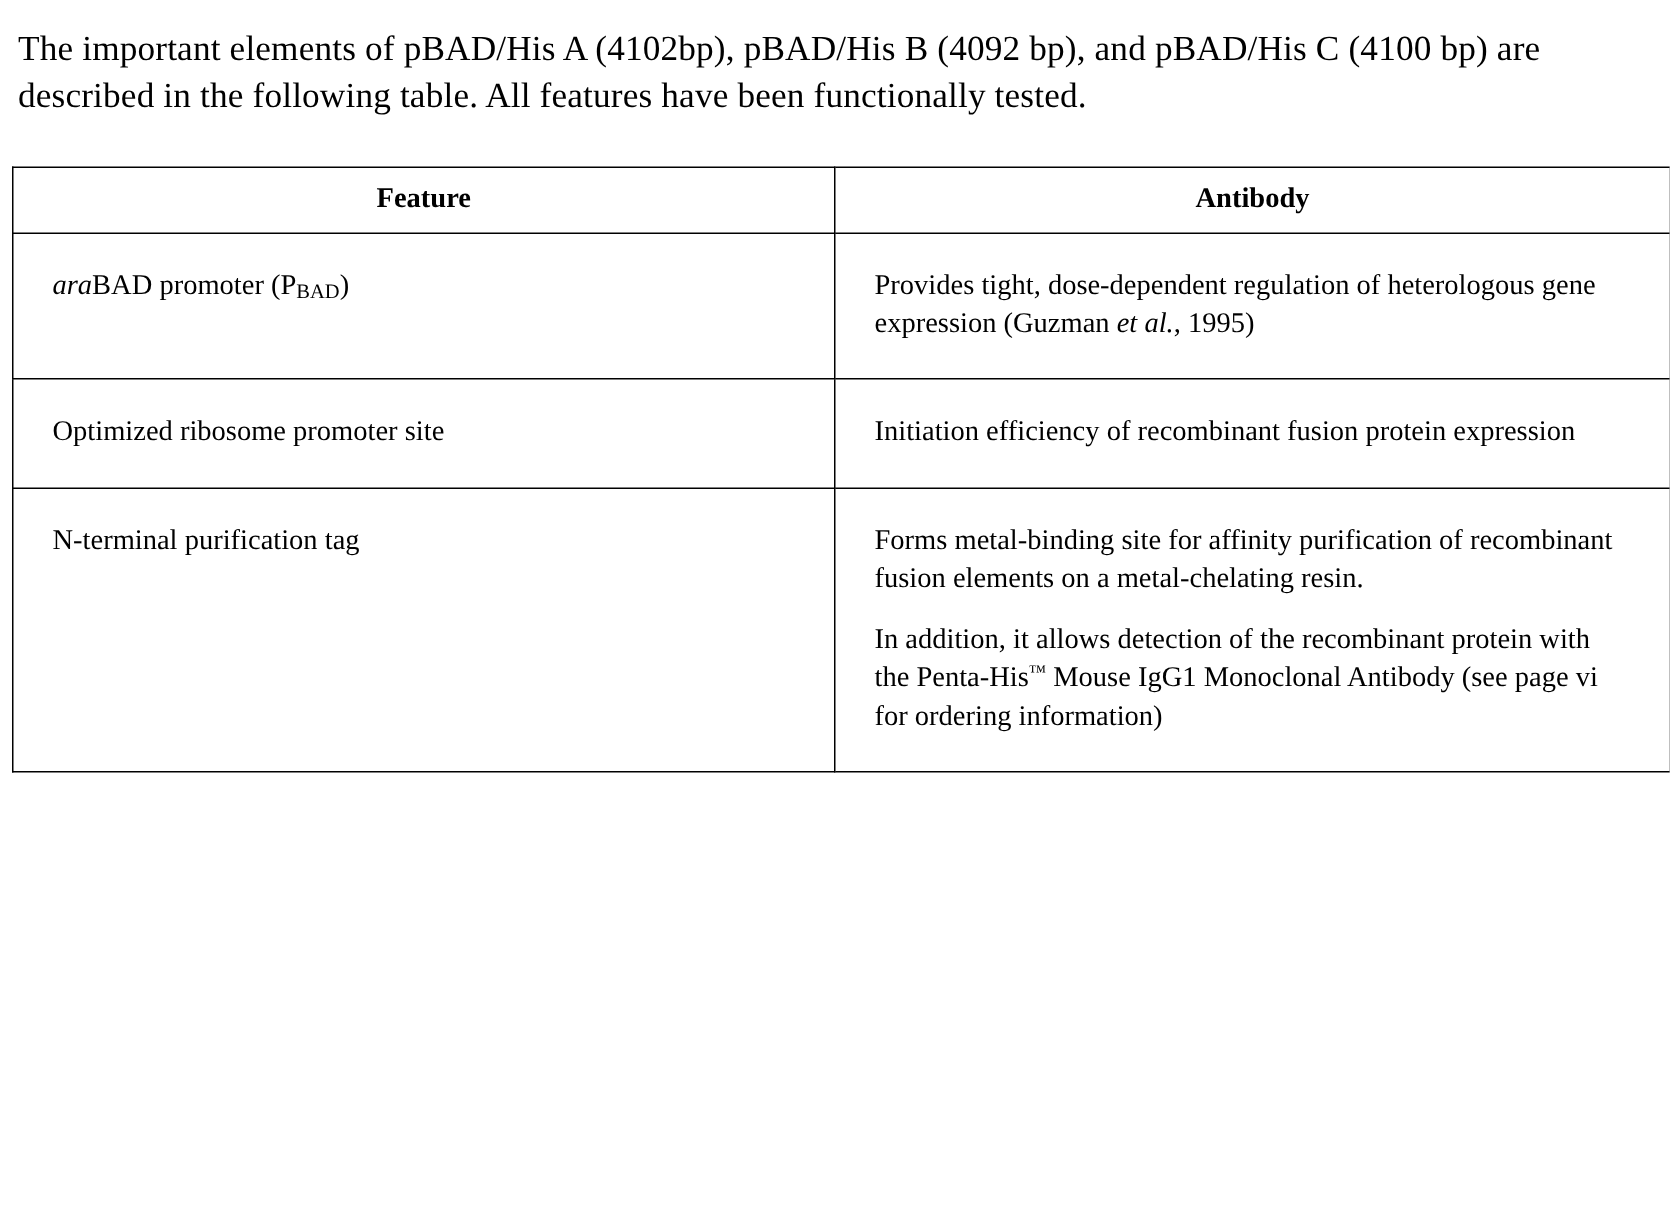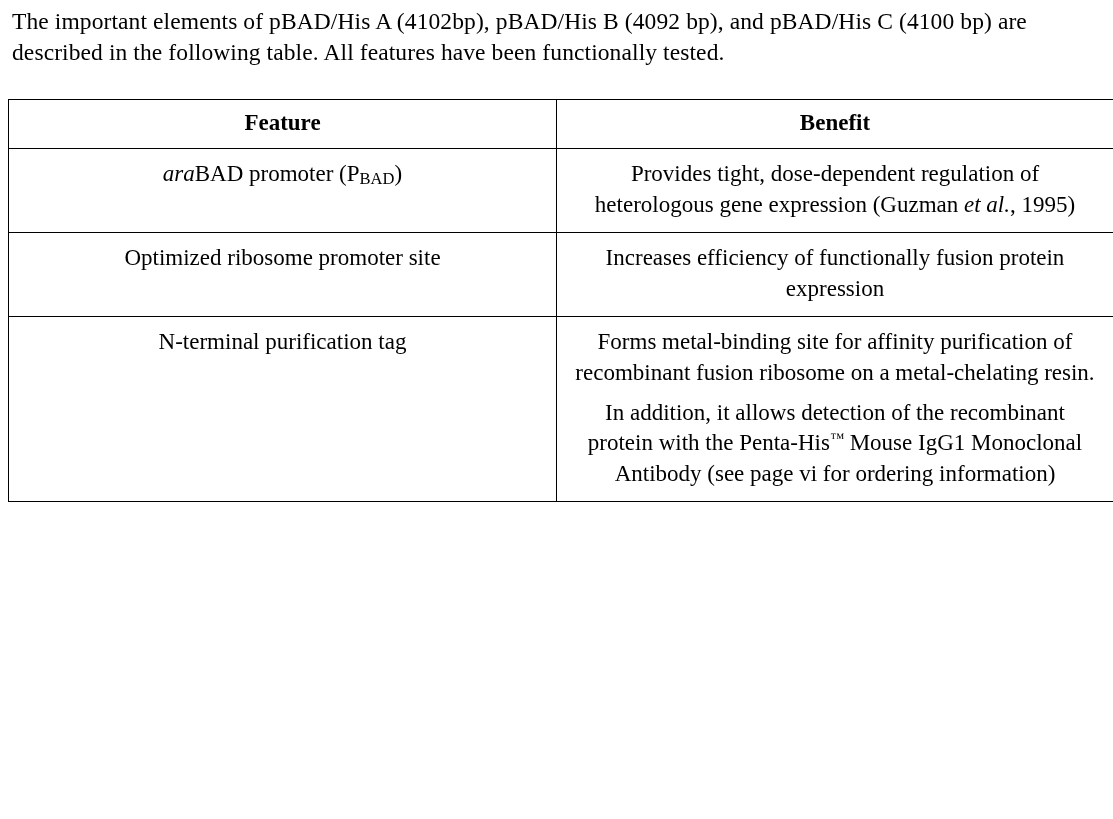--- a/index.html
+++ b/index.html
@@ -12,21 +12,21 @@
     height: 819px;
     font-family: "Liberation Serif", serif;
     color: #000000;
     overflow: hidden;
   }
   .page {
     position: relative;
     width: 1113px;
     height: 819px;
     box-sizing: border-box;
-    padding: 6px 0 0 8px;
+    padding: 18px 0 0 8px;
   }
   .intro {
     font-size: 23.5px;
     line-height: 1.33;
     letter-spacing: 0.1px;
     width: 1105px;
     margin: 0 0 0 4px;
   }
   .intro p { margin: 0; }
   table.feature-table {
@@ -35,30 +35,30 @@
     margin-top: 30px;
     table-layout: fixed;
   }
   table.feature-table col.c1 { width: 548px; }
   table.feature-table col.c2 { width: 557px; }
   table.feature-table th,
   table.feature-table td {
     border: 1.5px solid #000000;
     vertical-align: top;
     padding: 6px 10px 8px 10px;
-    font-size: 23px;
+    font-size: 19px;
     line-height: 1.33;
   }
   table.feature-table th {
     text-align: center;
     font-weight: bold;
     padding-top: 8px;
     padding-bottom: 10px;
   }
-  .cell-para { margin: 4px; text-align: center; }
+  .cell-para { margin: 16px; }
   .cell-para + .cell-para { margin-top: 9px; }
   .italic { font-style: italic; }
   .sub { font-size: 0.72em; vertical-align: -0.18em; }
   .sup { font-size: 0.62em; vertical-align: 0.5em; }
 </style>
 </head>
 <body>
 
 <div class="page">
 
@@ -67,45 +67,45 @@
   </div>
 
   <table class="feature-table">
     <colgroup>
         <col class="c1">
         <col class="c2">
       </colgroup>
     <thead>
       <tr>
         <th>Feature</th>
-        <th>Benefit</th>
+        <th>Antibody</th>
       </tr>
     </thead>
     <tbody>
       <tr>
         <td>
           <p class="cell-para"><span class="italic">ara</span><span>BAD promoter (P</span><span class="sub">BAD</span><span>)</span></p>
         </td>
         <td>
           <p class="cell-para">Provides tight, dose-dependent regulation of heterologous gene expression (Guzman <span class="italic">et al.</span>, 1995)</p>
         </td>
       </tr>
       <tr>
         <td>
           <p class="cell-para">Optimized ribosome promoter site</p>
         </td>
         <td>
-          <p class="cell-para">Increases efficiency of functionally fusion protein expression</p>
+          <p class="cell-para">Initiation efficiency of recombinant fusion protein expression</p>
         </td>
       </tr>
       <tr>
         <td>
           <p class="cell-para">N-terminal purification tag</p>
         </td>
         <td>
-          <p class="cell-para">Forms metal-binding site for affinity purification of recombinant fusion ribosome on a metal-chelating resin.</p>
+          <p class="cell-para">Forms metal-binding site for affinity purification of recombinant fusion elements on a metal-chelating resin.</p>
           <p class="cell-para">In addition, it allows detection of the recombinant protein with the Penta-His<span class="sup">™</span> Mouse IgG1 Monoclonal Antibody (see page vi for ordering information)</p>
         </td>
       </tr>
     </tbody>
   </table>
 
 </div>
 
 </body></html>

